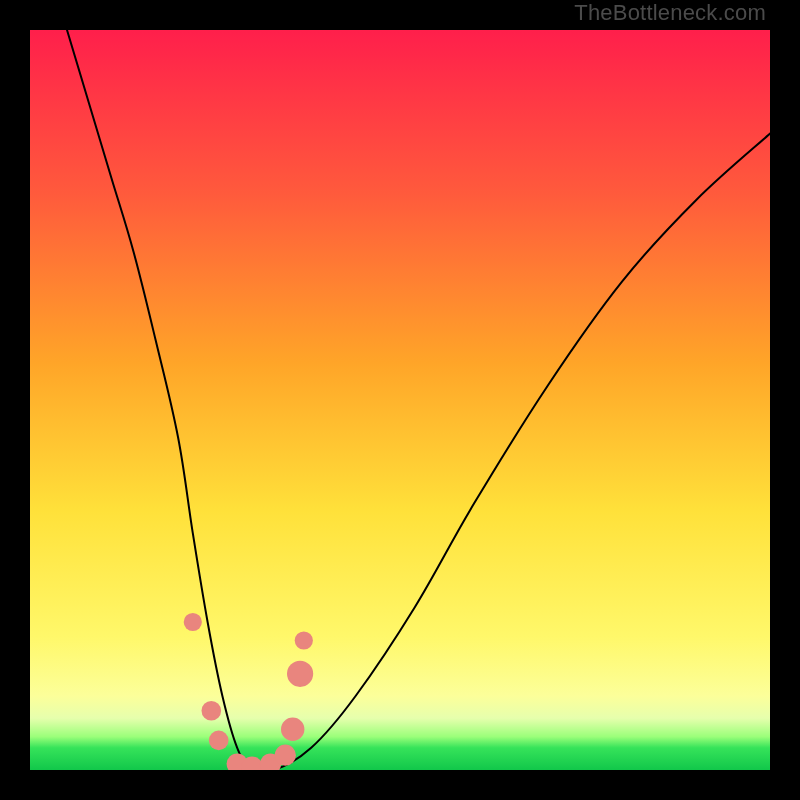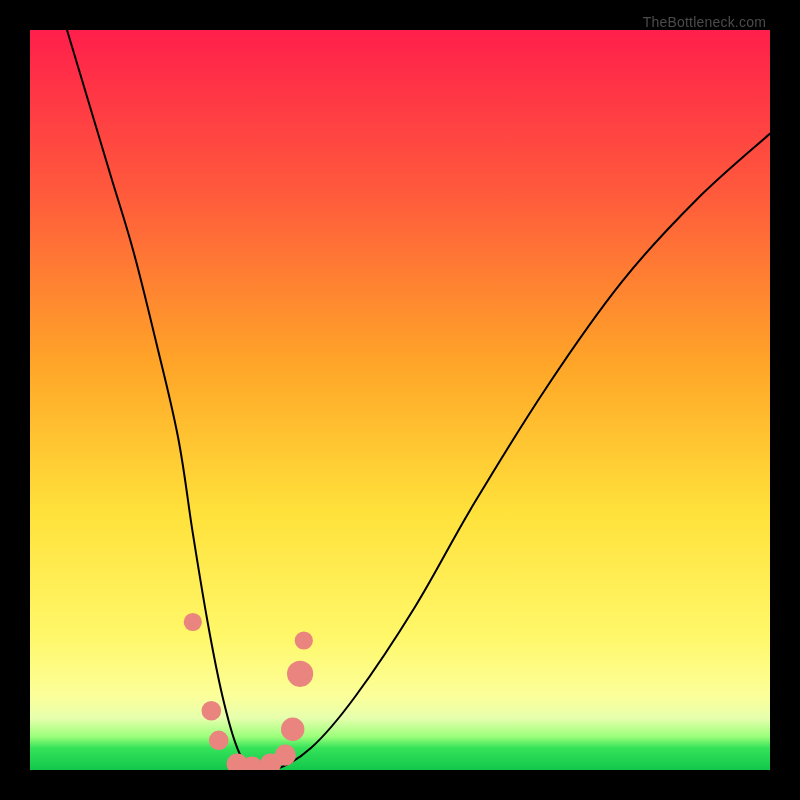--- a/index.html
+++ b/index.html
@@ -19,24 +19,24 @@
     height: 740px;
     box-sizing: border-box;
   }
   .gradient {
     position: absolute;
     inset: 0;
     
   }
   .watermark {
     position: absolute;
-    top: 14px;
+    top: 0;
     right: 34px;
     color: #4b4b4b;
-    font-size: 14px;
+    font-size: 22px;
     letter-spacing: 0.2px;
     font-weight: 500;
     user-select: none;
   }
   svg.curve {
     position: absolute;
     inset: 0;
     width: 100%;
     height: 100%;
     pointer-events: none;

